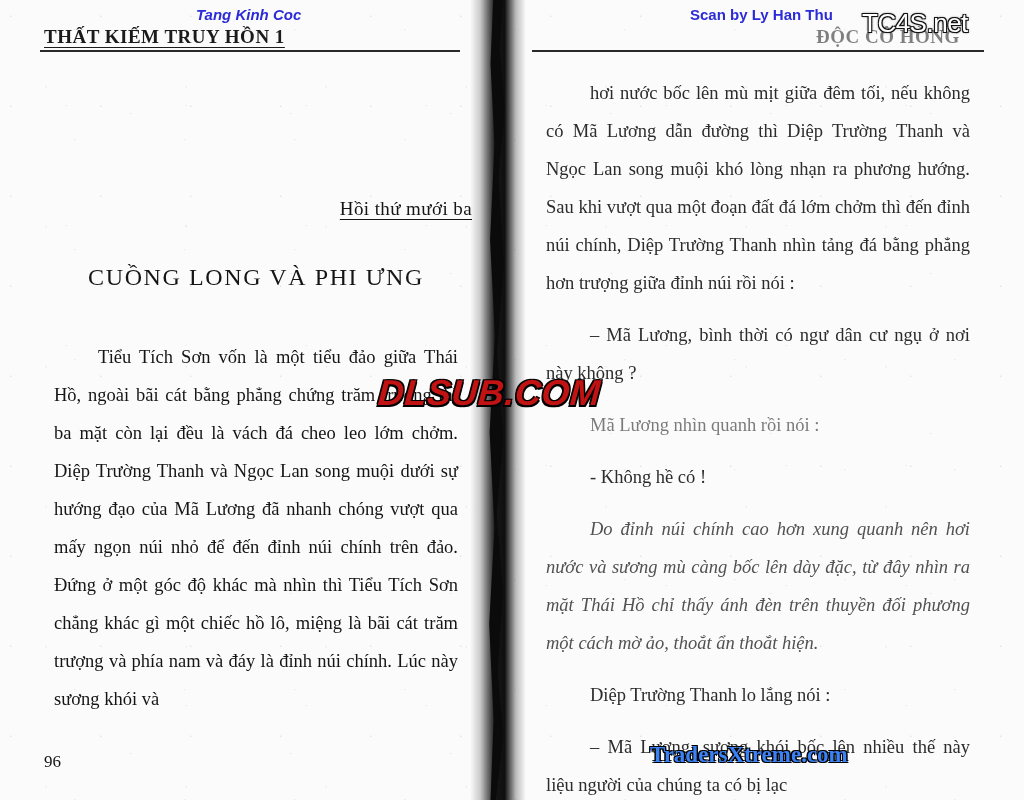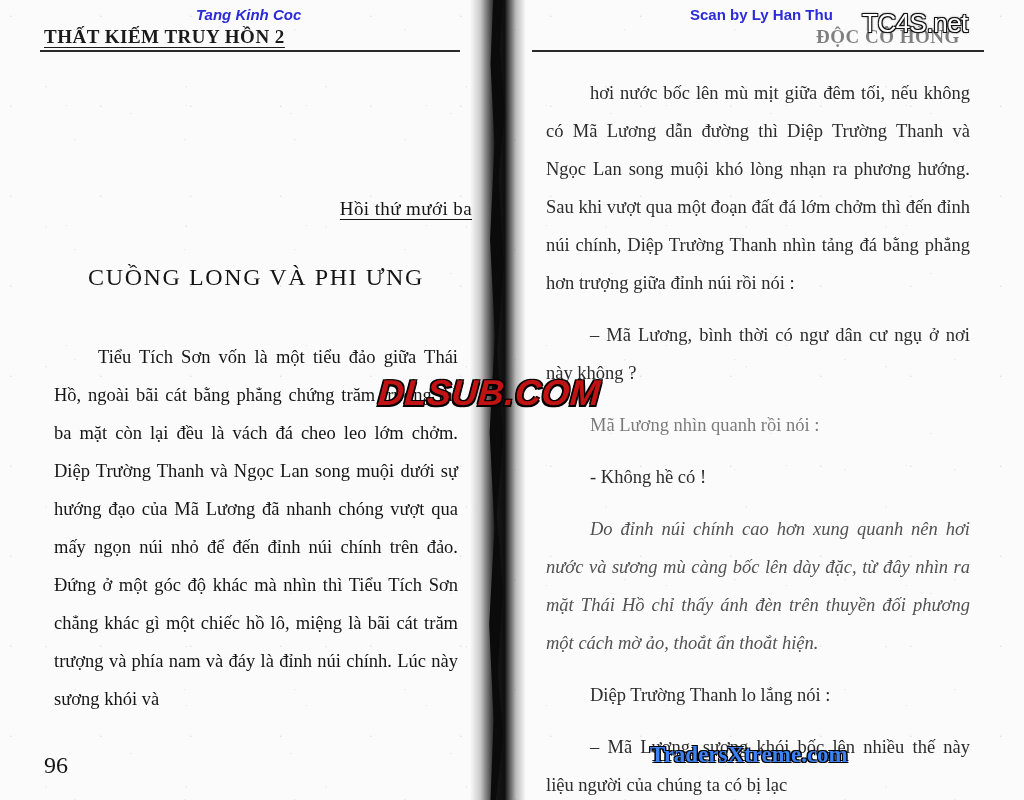--- a/index.html
+++ b/index.html
@@ -142,21 +142,21 @@
   
   #col-right .p { color: #2c2c2c; }
   .fade-1 { opacity: 0.82; font-style: italic; }
   .fade-2 { opacity: 0.62; }
 
   
   .folio {
     position: absolute;
     left: 44px;
     top: 752px;
-    font-size: 24px;
+    font-size: 17px;
   }
 
   
   .dlsub {
     position: absolute;
     left: 378px;
     top: 372px;
     font-family: "Liberation Sans", sans-serif;
     font-weight: bold;
     font-style: italic;
@@ -194,21 +194,21 @@
       radial-gradient(circle at 82% 71%, rgba(0,0,0,0.14) 0.6px, transparent 1px),
       radial-gradient(circle at 55% 88%, rgba(0,0,0,0.10) 0.6px, transparent 1px);
     background-size: 90px 90px, 140px 140px, 110px 110px, 160px 160px, 120px 120px;
   }
 </style>
 </head>
 <body>
 
 <div class="scan">
 
-  <div class="running-head" id="head-left">THẤT KIẾM TRUY HỒN 2</div>
+  <div class="running-head" id="head-left">THẤT KIẾM TRUY HỒN 1</div>
   <div class="running-head" id="head-right">ĐỘC CÔ HỒNG</div>
   <div class="rule" id="rule-left"></div>
   <div class="rule" id="rule-right"></div>
 
   <div class="col" id="col-left">
     <p class="chapter-num">Hồi thứ mưới ba</p>
     <p class="chapter-title">CUỒNG LONG VÀ PHI ƯNG</p>
     <p class="p">Tiểu Tích Sơn vốn là một tiểu đảo giữa Thái Hồ, ngoài bãi cát bằng phẳng chứng trăm trượng thì ba mặt còn lại đều là vách đá cheo leo lớm chởm. Diệp Trường Thanh và Ngọc Lan song muội dưới sự hướng đạo của Mã Lương đã nhanh chóng vượt qua mấy ngọn núi nhỏ để đến đỉnh núi chính trên đảo. Đứng ở một góc độ khác mà nhìn thì Tiểu Tích Sơn chẳng khác gì một chiếc hồ lô, miệng là bãi cát trăm trượng và phía nam và đáy là đỉnh núi chính. Lúc này sương khói và</p>
   </div>
 

